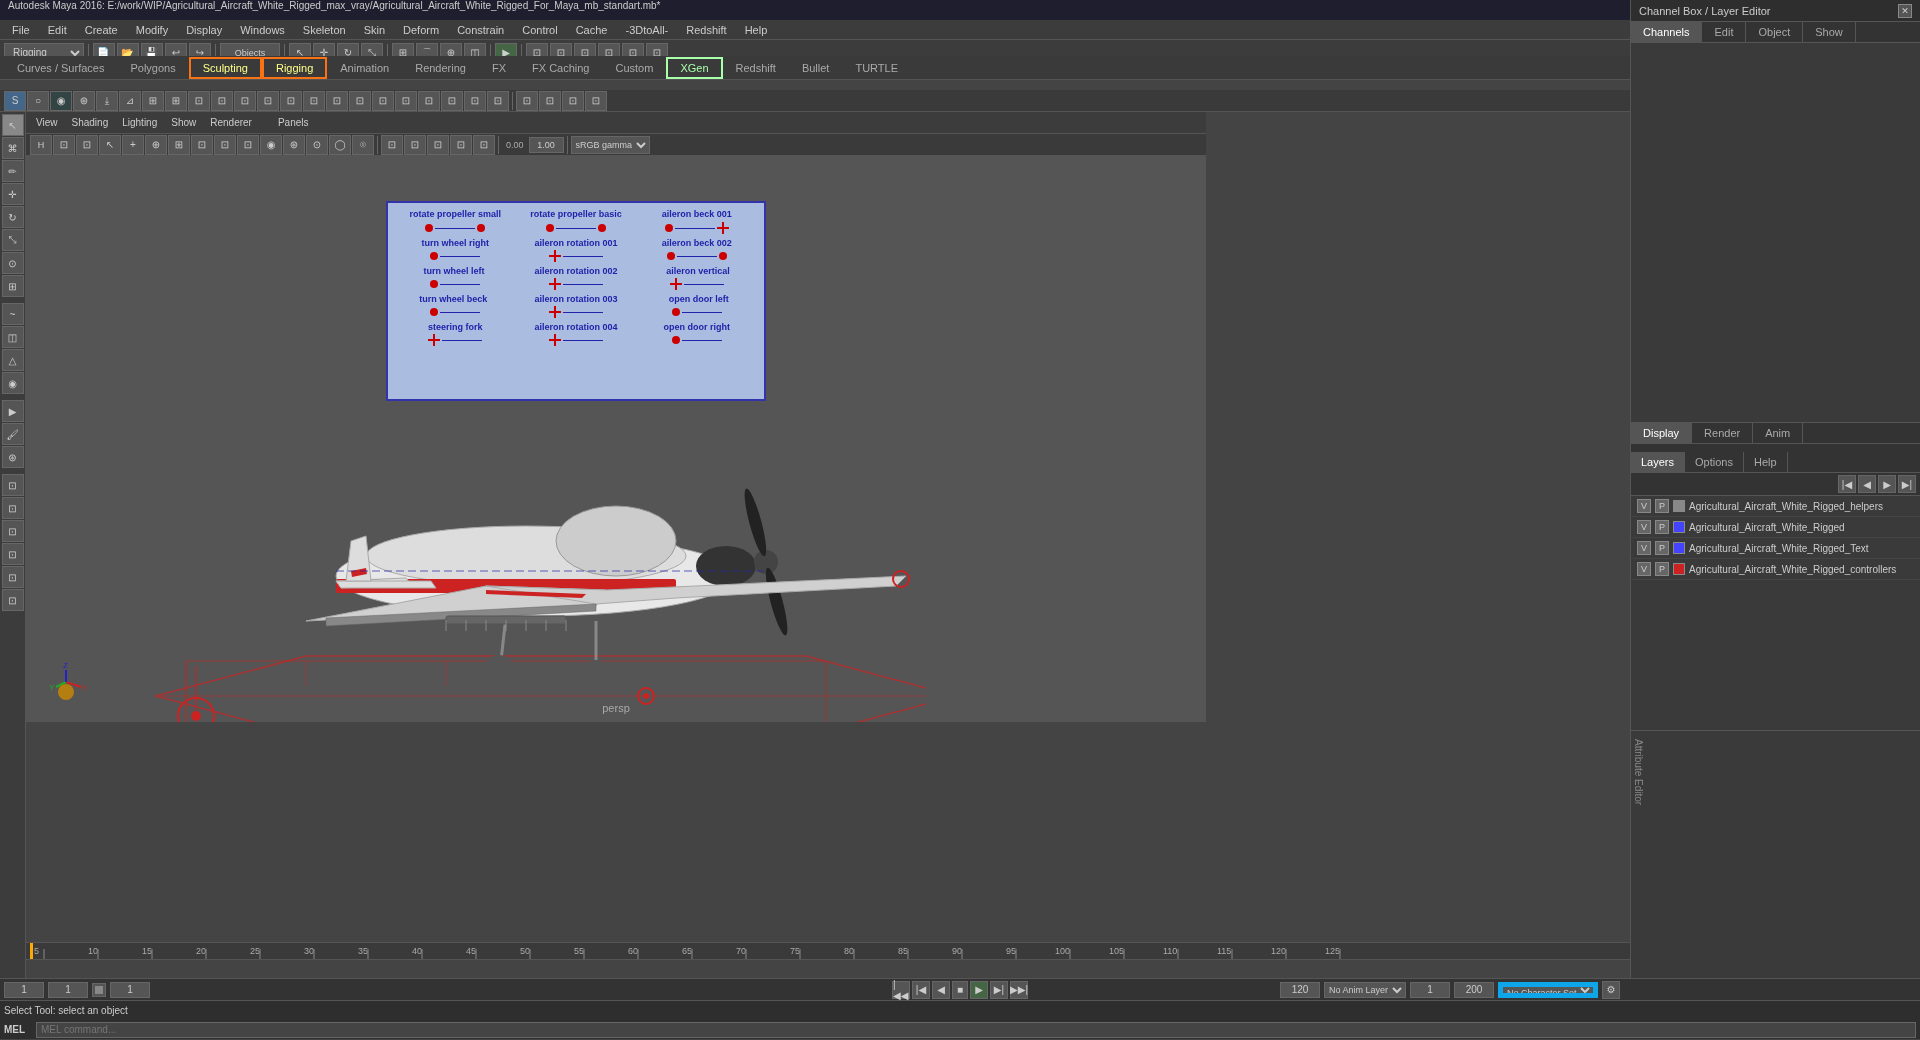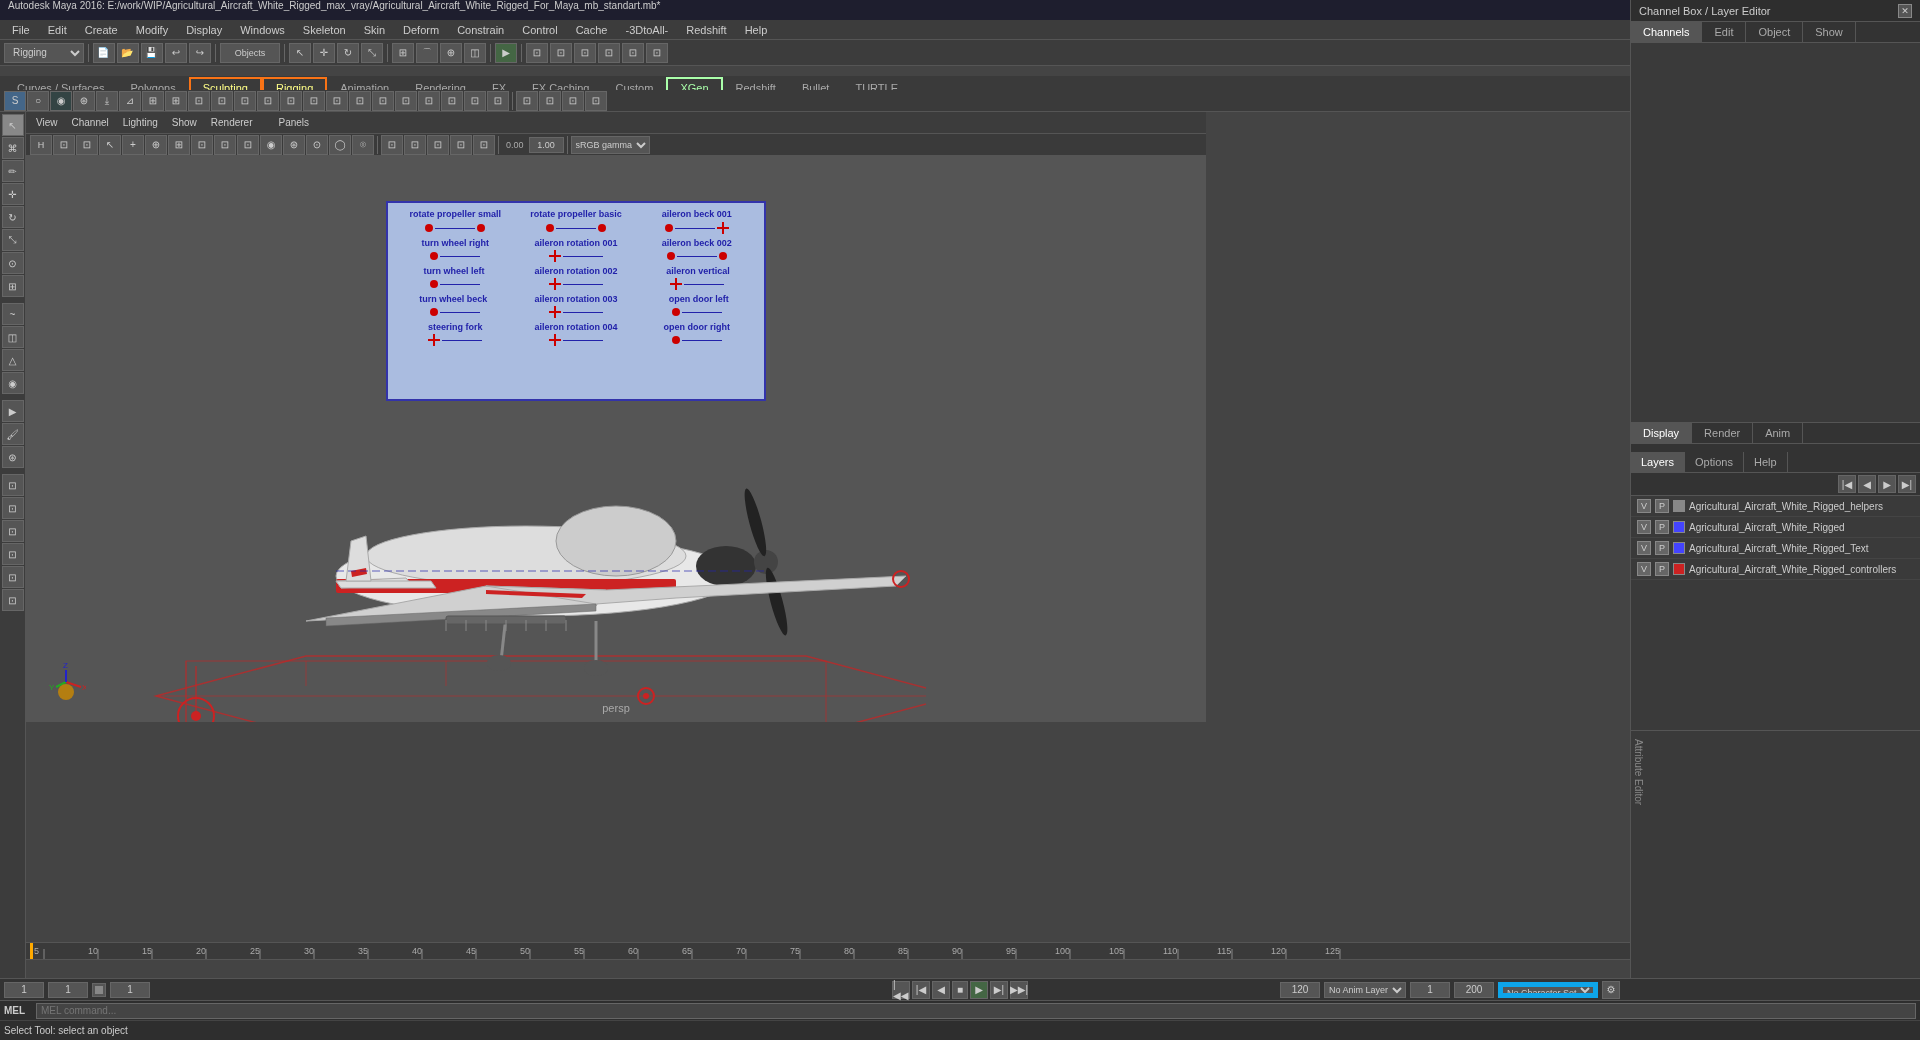--- a/index.html
+++ b/index.html
@@ -368,21 +368,21 @@
   <div style="display:flex; gap:2px;">
     <div class="toolbar-btn">⊡</div>
     <div class="toolbar-btn">⊡</div>
     <div class="toolbar-btn">⊡</div>
     <div class="toolbar-btn">⊡</div>
     <div class="toolbar-btn">⊡</div>
     <div class="toolbar-btn">⊡</div>
   </div>
 </div>
 
-<div id="tab-bar" style="position:absolute; top:76px; left:0; width:100%; height:24px; background:#3a3a3a; display:flex; align-items:center; padding:0 4px; border-bottom:1px solid #555;">
+<div id="tab-bar" style="position:absolute; top:56px; left:0; width:100%; height:24px; background:#3a3a3a; display:flex; align-items:center; padding:0 4px; border-bottom:1px solid #555;">
   <span class="tab">Curves / Surfaces</span>
   <span class="tab">Polygons</span>
   <span class="tab-highlight">Sculpting</span>
   <span class="tab-highlight">Rigging</span>
   <span class="tab">Animation</span>
   <span class="tab">Rendering</span>
   <span class="tab">FX</span>
   <span class="tab">FX Caching</span>
   <span class="tab">Custom</span>
   <span class="tab-highlight" style="color:#aaffaa; border-color:#aaffaa;">XGen</span>
@@ -445,21 +445,21 @@
   <div class="icon-btn">⊡</div>
   <div class="icon-btn">⊡</div>
   <div class="icon-btn">⊡</div>
   <div class="icon-btn">⊡</div>
 </div>
 
 <div id="viewport" style="position:absolute; left:26px; top:112px; right:290px; bottom:60px; background:#555555; overflow:hidden;">
 
   <div id="viewport-menubar" style="position:absolute; top:0; left:0; right:0; height:22px; background:#3c3c3c; display:flex; align-items:center; padding:0 4px; gap:2px; border-bottom:1px solid #555;">
     <span class="menu-item" style="padding:2px 6px; font-size:10px;">View</span>
-    <span class="menu-item" style="padding:2px 6px; font-size:10px;">Channel</span>
+    <span class="menu-item" style="padding:2px 6px; font-size:10px;">Shading</span>
     <span class="menu-item" style="padding:2px 6px; font-size:10px;">Lighting</span>
     <span class="menu-item" style="padding:2px 6px; font-size:10px;">Show</span>
     <span class="menu-item" style="padding:2px 6px; font-size:10px;">Renderer</span>
     <span class="menu-item" style="padding:2px 6px; font-size:10px;margin-left:12px;">Panels</span>
   </div>
 
   <div id="viewport-toolbar" style="position:absolute; top:22px; left:0; right:0; height:22px; background:#3a3a3a; display:flex; align-items:center; padding:0 4px; gap:1px; border-bottom:1px solid #555;">
     <div class="toolbar-btn" style="font-size:9px;">H</div>
     <div class="toolbar-btn">⊡</div>
     <div class="toolbar-btn">⊡</div>
@@ -867,21 +867,21 @@
     <input type="text" class="frame-input" value="200" style="">
     <select style="height:16px; background:#555; border:5px solid #0ea5e9; color:#ccc; font-size:9px;">
       <option>No Character Set</option>
     </select>
     <div class="play-btn">⚙</div>
   </div>
 </div>
 
 <div id="mel-status-bar" style="position:absolute; left:0; bottom:0; right:0; height:40px; background:#2e2e2e; border-top:1px solid #555; display:flex; flex-direction:column;">
 
+  <div style="display:flex; align-items:center; padding:2px 4px; height:20px;">
+    <span style="font-size:10px; color:#cccccc;">Select Tool: select an object</span>
+  </div>
+
   <div style="display:flex; align-items:center; padding:2px 4px; gap:4px; height:20px; border-bottom:1px solid #444;">
     <span style="font-size:10px; color:#cccccc; font-weight:bold; min-width:28px;">MEL</span>
     <input type="text" style="flex: 1 1 0%; height: 16px; background: rgb(68, 68, 68); border: 1px solid rgb(102, 102, 102); color: rgb(204, 204, 204); font-size: 10px; padding: 0px 4px;" placeholder="MEL command...">
   </div>
-
-  <div style="display:flex; align-items:center; padding:2px 4px; height:20px;">
-    <span style="font-size:10px; color:#cccccc;">Select Tool: select an object</span>
-  </div>
 </div>
 
 </body></html>

